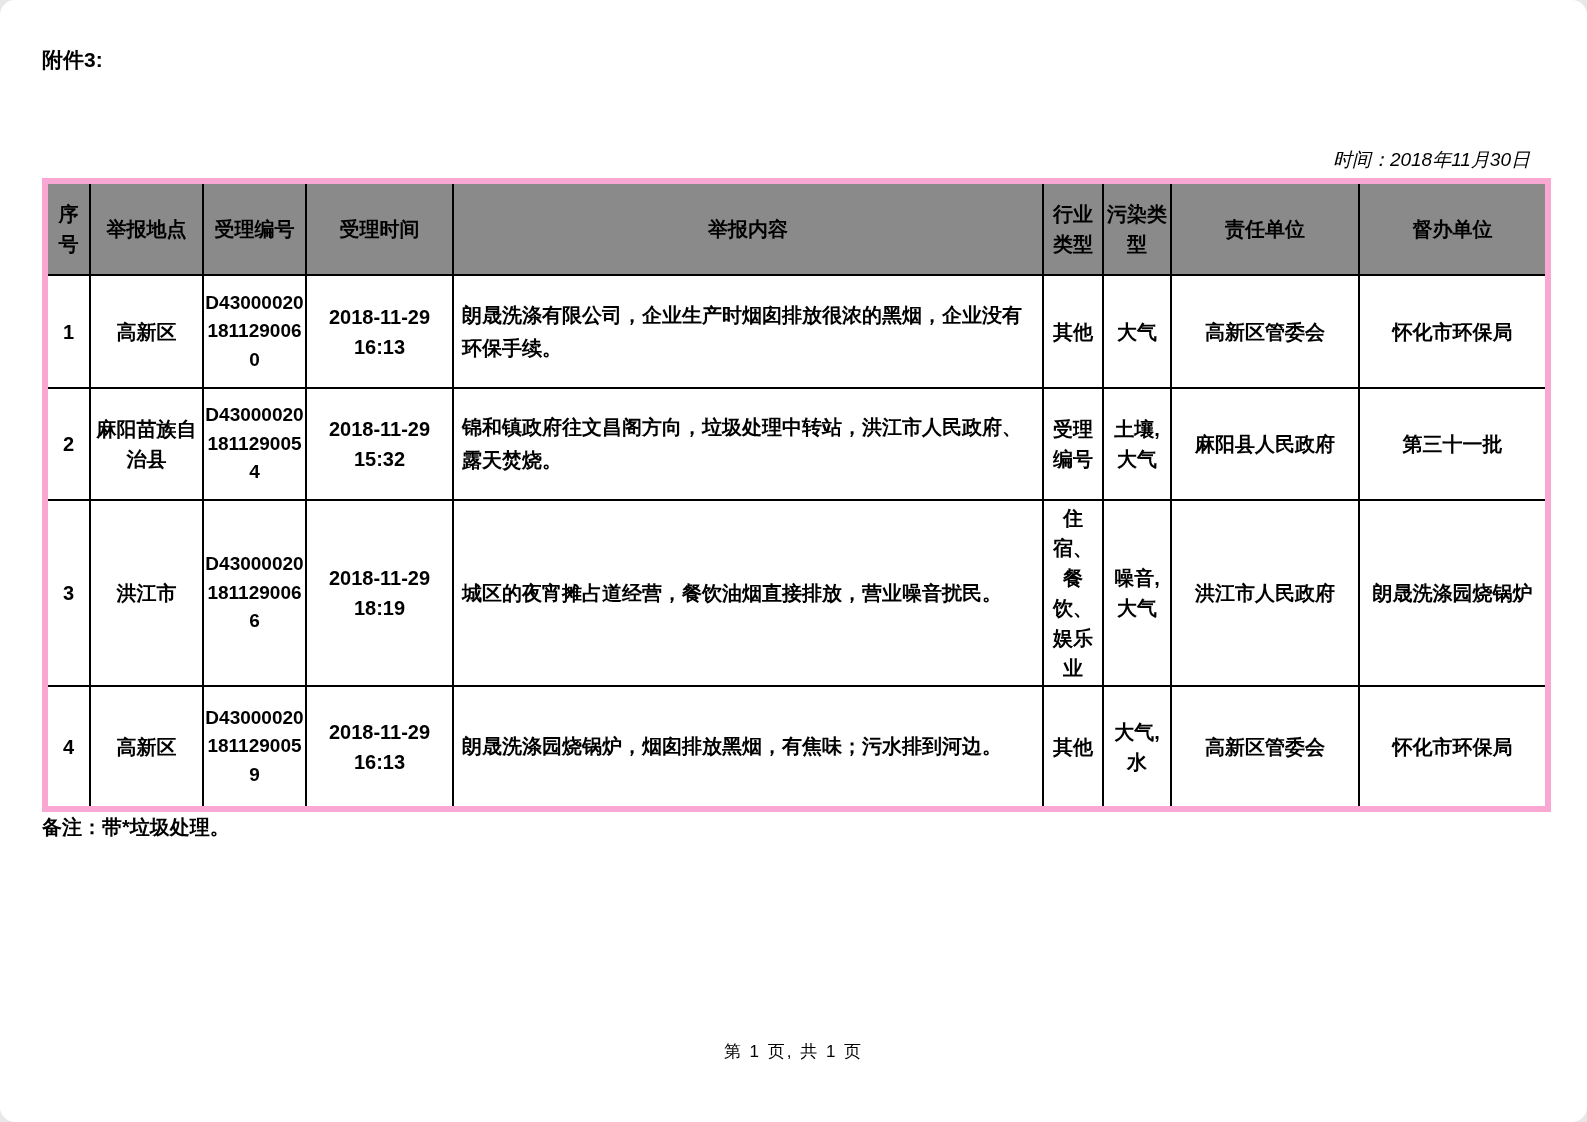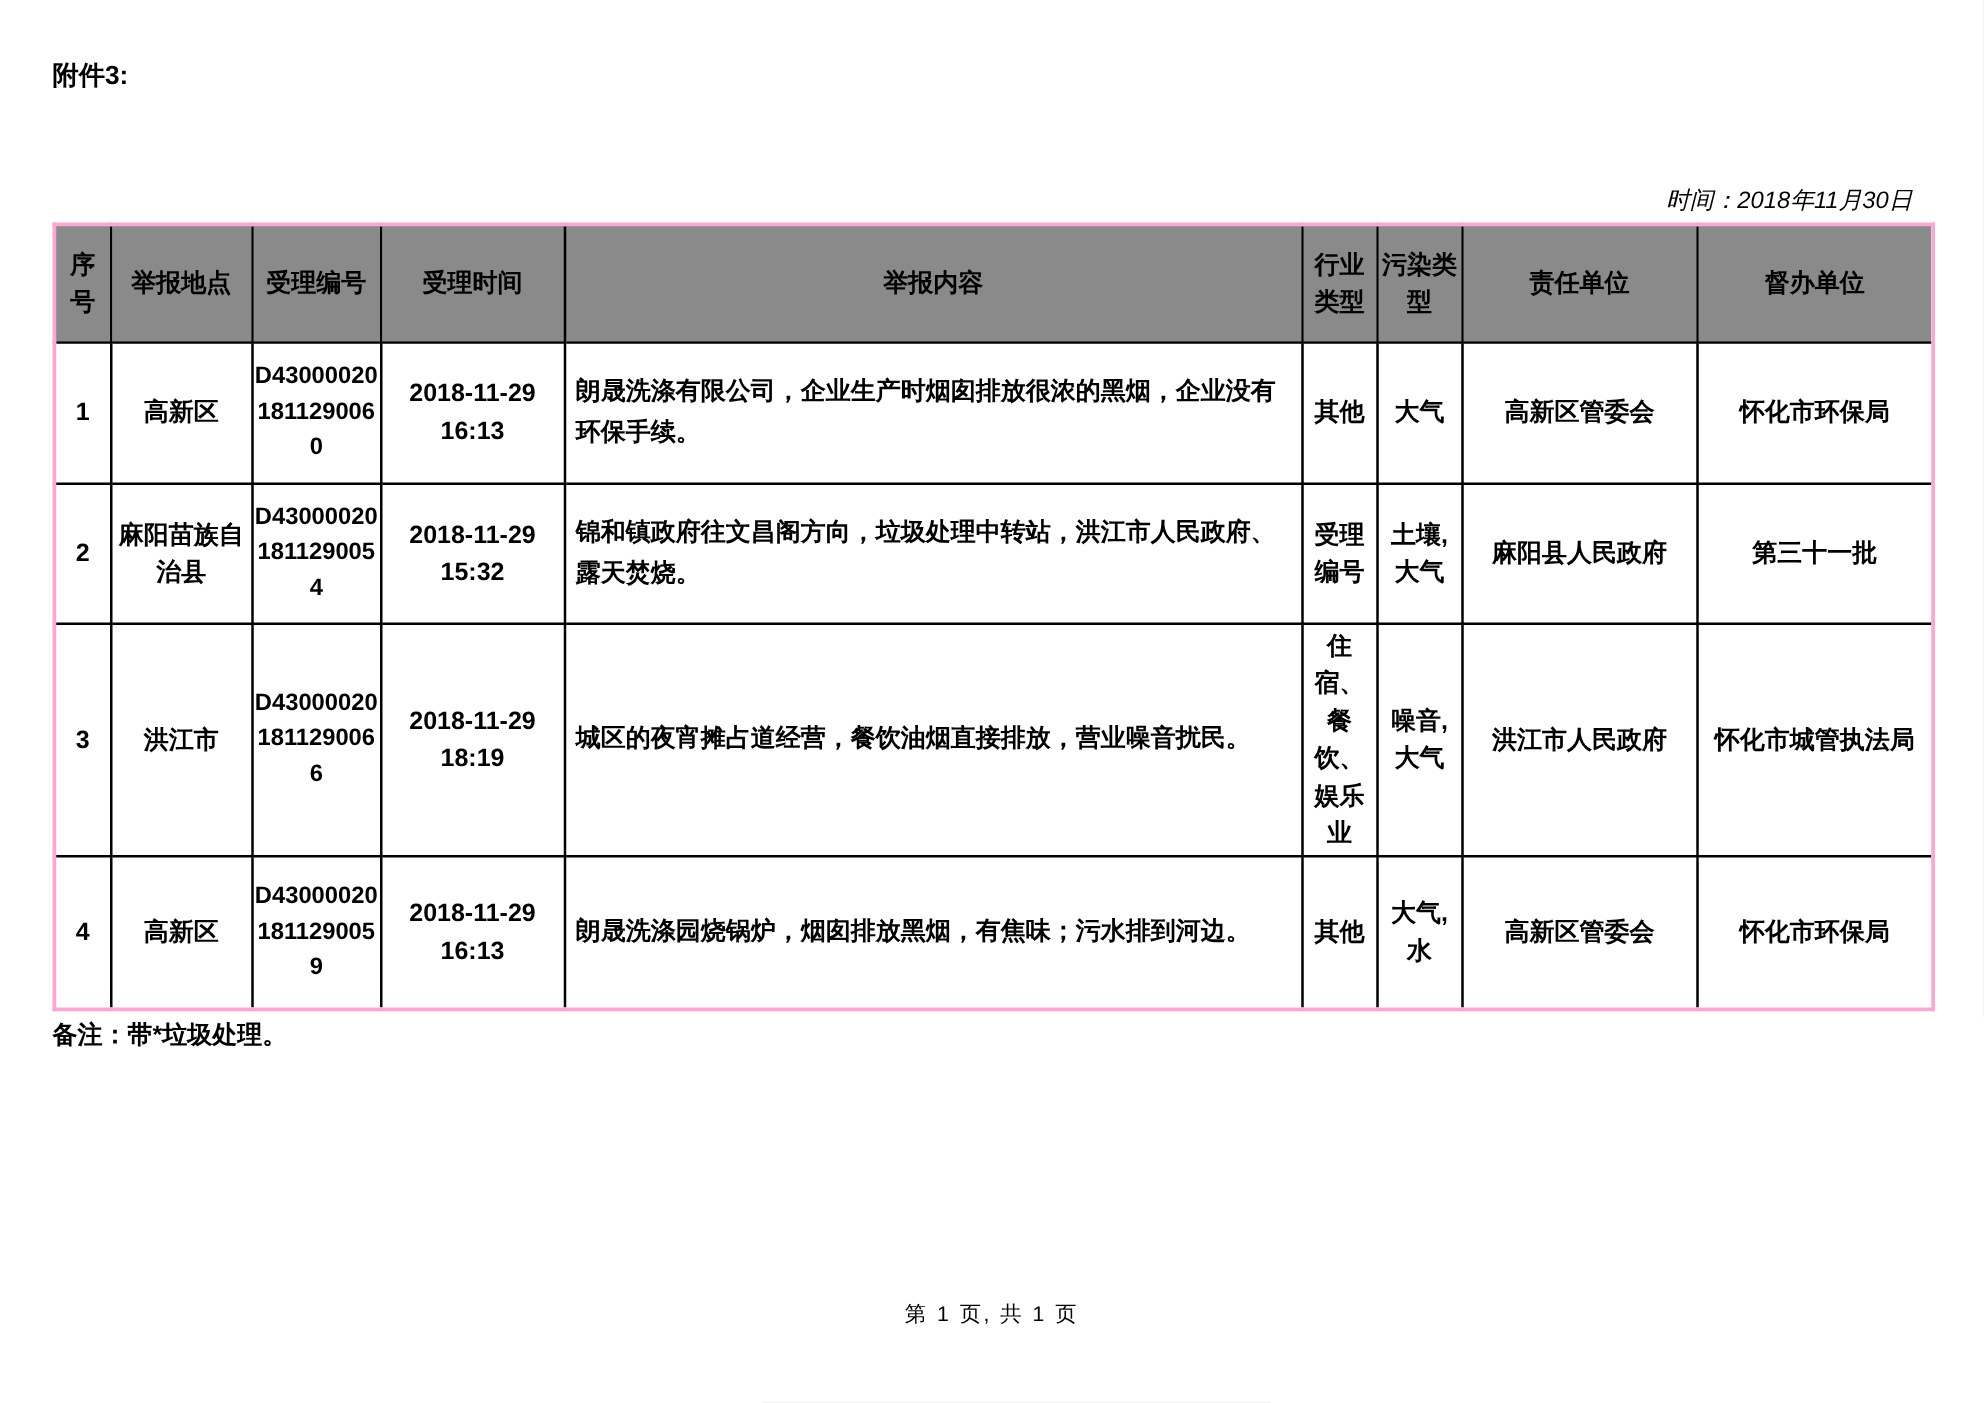--- a/index.html
+++ b/index.html
@@ -6,20 +6,21 @@
   html, body { background: #e8e8e8; }
   .page {
     position: relative;
     width: 1587px;
     height: 1122px;
     background: #ffffff;
     font-family: "Liberation Sans", sans-serif;
     color: #000;
     overflow: hidden;
     margin: 0 auto;
+    border-radius: 15px;
   }
   .attachment-label {
     position: absolute;
     left: 42px;
     top: 46px;
     font-size: 21px;
     font-weight: bold;
   }
   .doc-title {
     position: absolute;
@@ -39,21 +40,21 @@
     font-weight: normal;
     font-style: italic;
   }
   table.report-table {
     position: absolute;
     left: 42px;
     top: 178px;
     width: 1503px;
     border-collapse: collapse;
     table-layout: fixed;
-    border: 3px solid #f9a8d4;
+    border: 6px solid #f9a8d4;
   }
   .report-table th, .report-table td {
     border: 2px solid #000;
     font-size: 20px;
     font-weight: bold;
     text-align: center;
     vertical-align: middle;
     line-height: 1.5;
     padding: 2px;
     overflow: hidden;
@@ -158,21 +159,21 @@
       </tr>
       <tr class="row-3">
         <td>3</td>
         <td>洪江市</td>
         <td class="c-caseid">D430000201811290066</td>
         <td>2018-11-29 18:19</td>
         <td class="c-content">城区的夜宵摊占道经营，餐饮油烟直接排放，营业噪音扰民。</td>
         <td class="c-wrap">住宿、餐饮、娱乐业</td>
         <td class="c-wrap">噪音,大气</td>
         <td>洪江市人民政府</td>
-        <td>怀化市城管执法局</td>
+        <td>朗晟洗涤园烧锅炉</td>
       </tr>
       <tr class="row-4">
         <td>4</td>
         <td>高新区</td>
         <td class="c-caseid">D430000201811290059</td>
         <td>2018-11-29 16:13</td>
         <td class="c-content">朗晟洗涤园烧锅炉，烟囱排放黑烟，有焦味；污水排到河边。</td>
         <td class="c-wrap">其他</td>
         <td class="c-wrap">大气,水</td>
         <td>高新区管委会</td>

